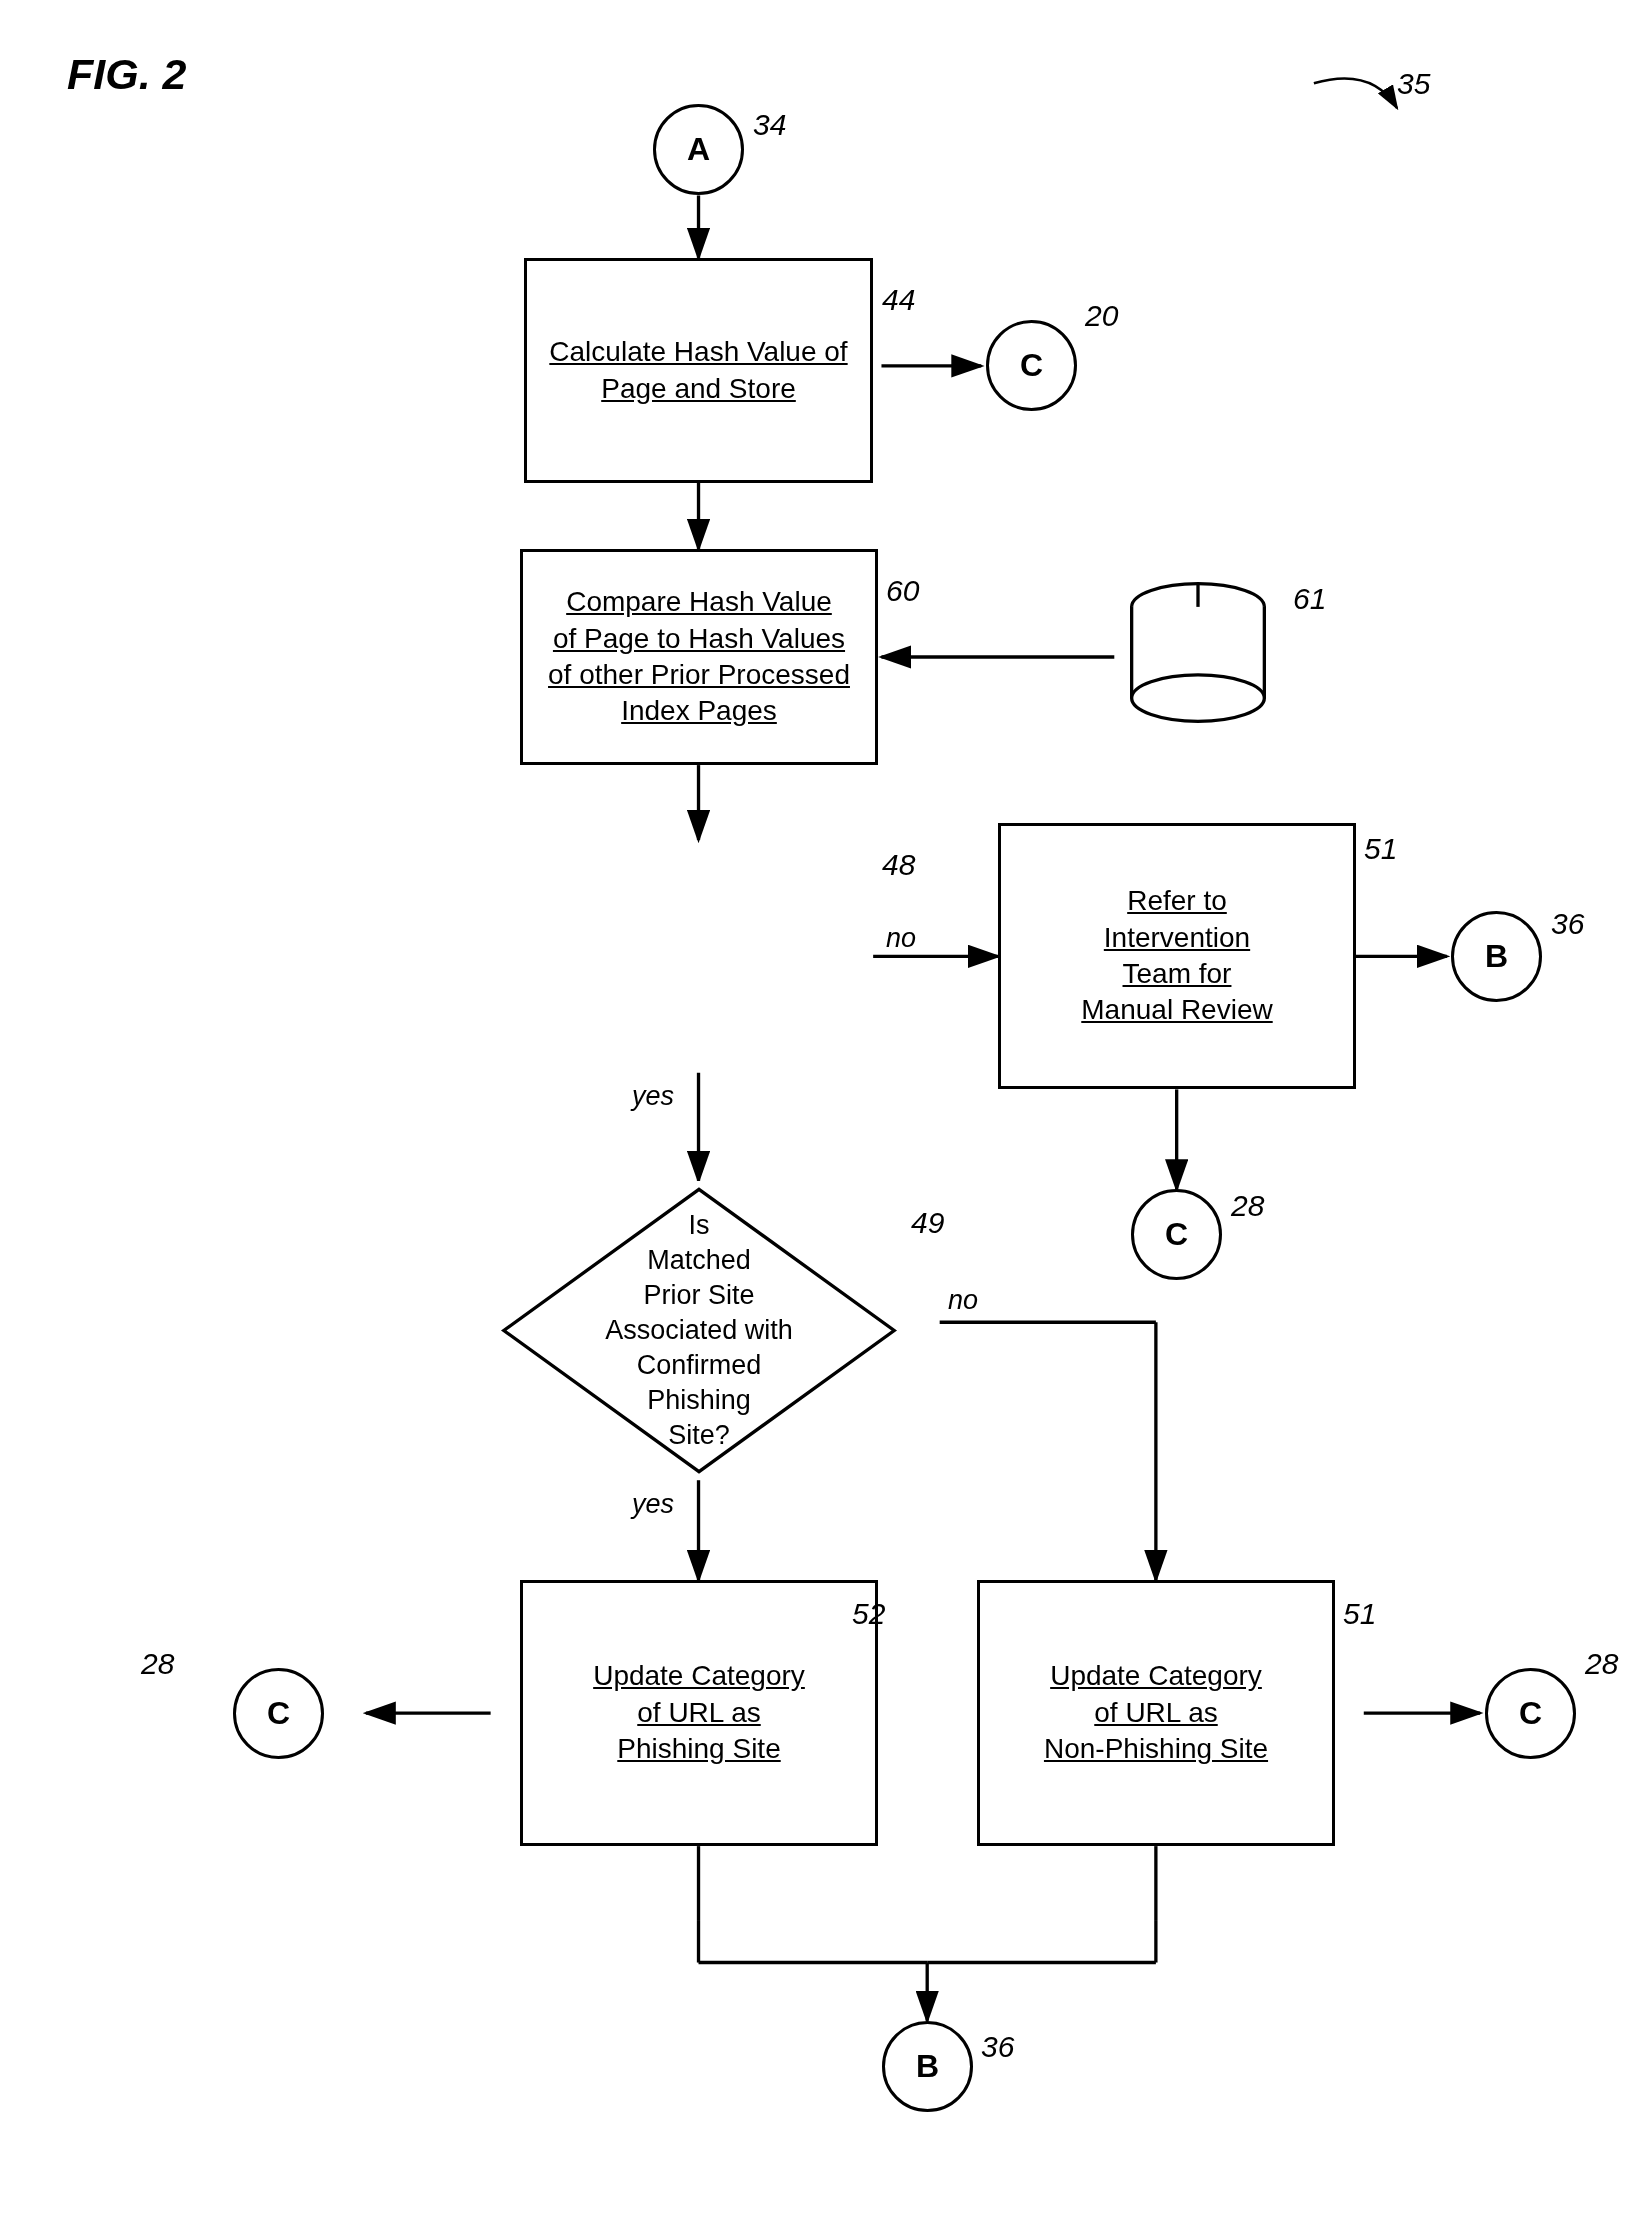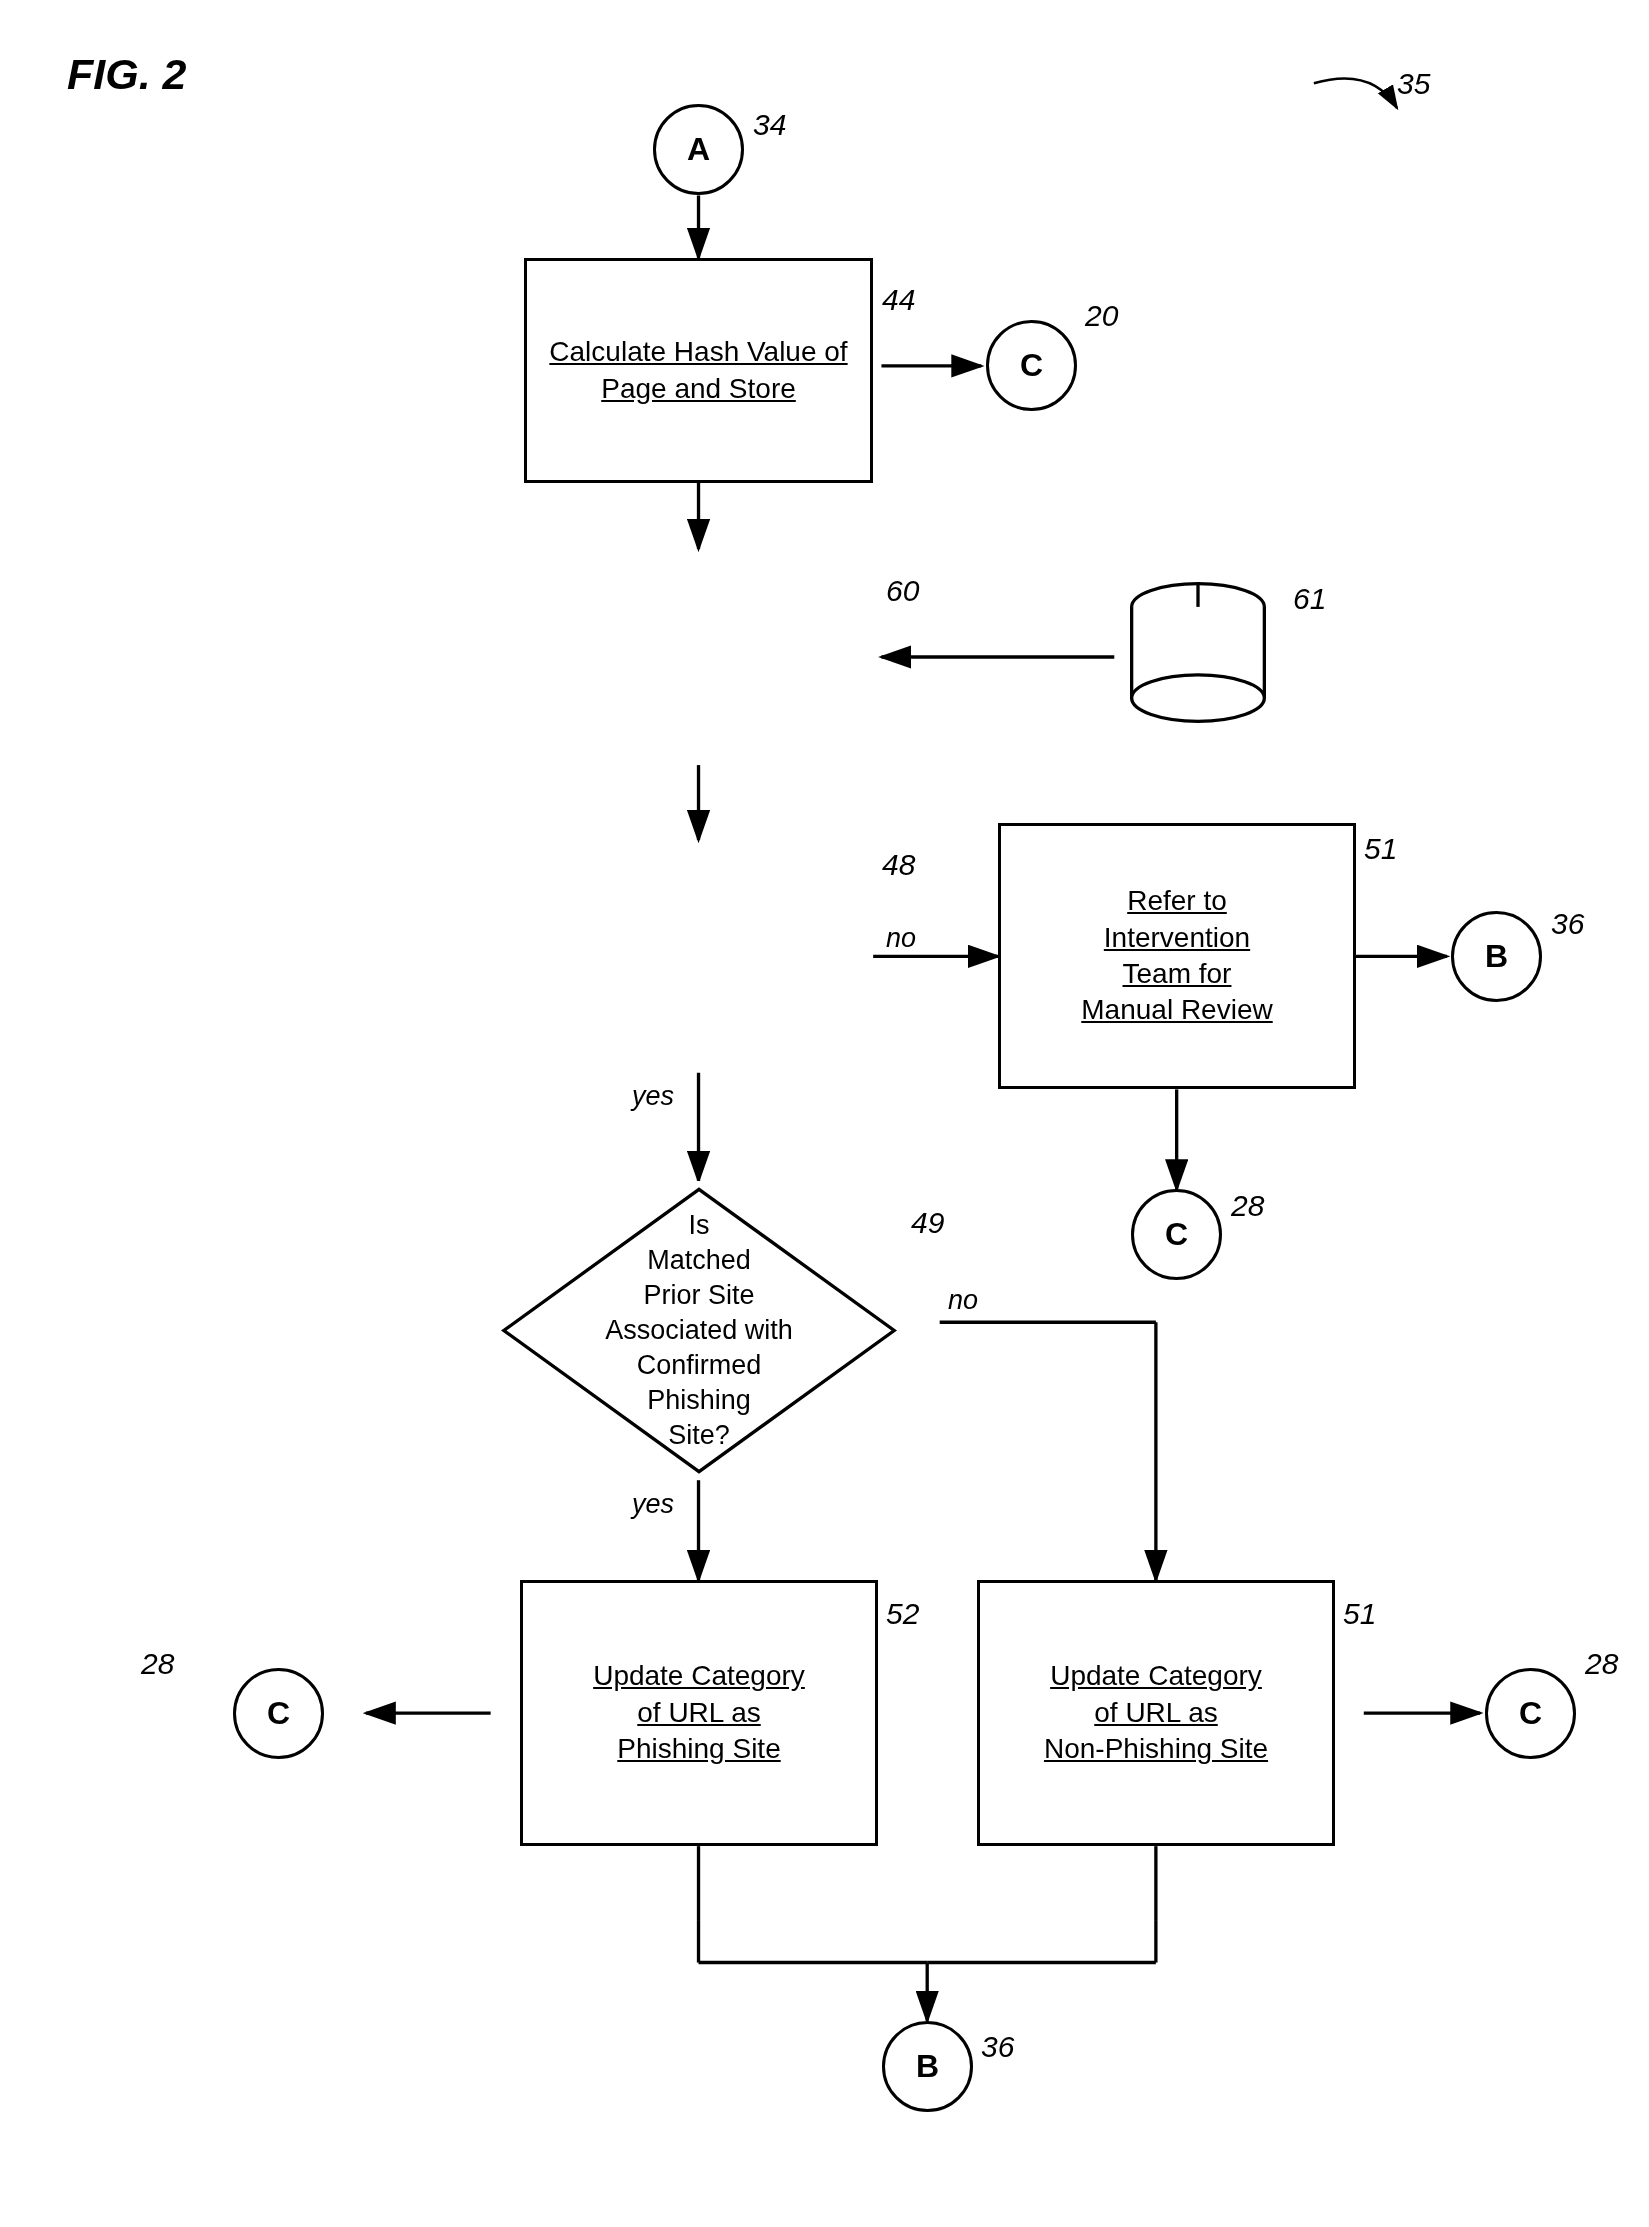--- a/index.html
+++ b/index.html
@@ -170,20 +170,23 @@
   </div>
 
   <div class="ref-num" style="left:882px;top:283px;">44</div>
 
   <div class="circle-node" style="width:91px;height:91px;left:986px;top:320px;">
     <span>C</span>
   </div>
 
   <div class="ref-num" style="left:1085px;top:299px;">20</div>
 
+  <div class="rect-node" style="width:358px;height:216px;left:520px;top:549px;">
+    <span>Compare Hash Value<br>of Page to Hash Values<br>of other Prior Processed<br>Index Pages</span>
+  </div>
 
   <div class="ref-num" style="left:886px;top:574px;">60</div>
 
   <div style="position:absolute;left:1115px;top:582px;">
     <svg width="166" height="141" viewBox="0 0 200 170">
       <ellipse cx="100" cy="30" rx="80" ry="28" fill="white" stroke="#000" stroke-width="4"></ellipse>
       <rect x="20" y="30" width="160" height="110" fill="white" stroke="none"></rect>
       <line x1="20" y1="30" x2="20" y2="140" stroke="#000" stroke-width="4"></line>
       <line x1="180" y1="30" x2="180" y2="140" stroke="#000" stroke-width="4"></line>
       <ellipse cx="100" cy="140" rx="80" ry="28" fill="white" stroke="#000" stroke-width="4"></ellipse>
@@ -228,21 +231,21 @@
   <div class="ref-num" style="left:911px;top:1206px;">49</div>
 
   <div class="label-text" style="left:632px;top:1489px;">yes</div>
 
   <div class="label-text" style="left:948px;top:1285px;">no</div>
 
   <div class="rect-node" style="width:358px;height:266px;left:520px;top:1580px;">
     <span>Update Category<br>of URL as<br>Phishing Site</span>
   </div>
 
-  <div class="ref-num" style="left:886px;top:1597px;">52</div>
+  <div class="ref-num" style="left:852px;top:1597px;">52</div>
 
   <div class="rect-node" style="width:358px;height:266px;left:977px;top:1580px;">
     <span>Update Category<br>of URL as<br>Non-Phishing Site</span>
   </div>
 
   <div class="ref-num" style="left:1343px;top:1597px;">51</div>
 
   <div class="circle-node" style="width:91px;height:91px;left:233px;top:1668px;">
     <span>C</span>
   </div>

